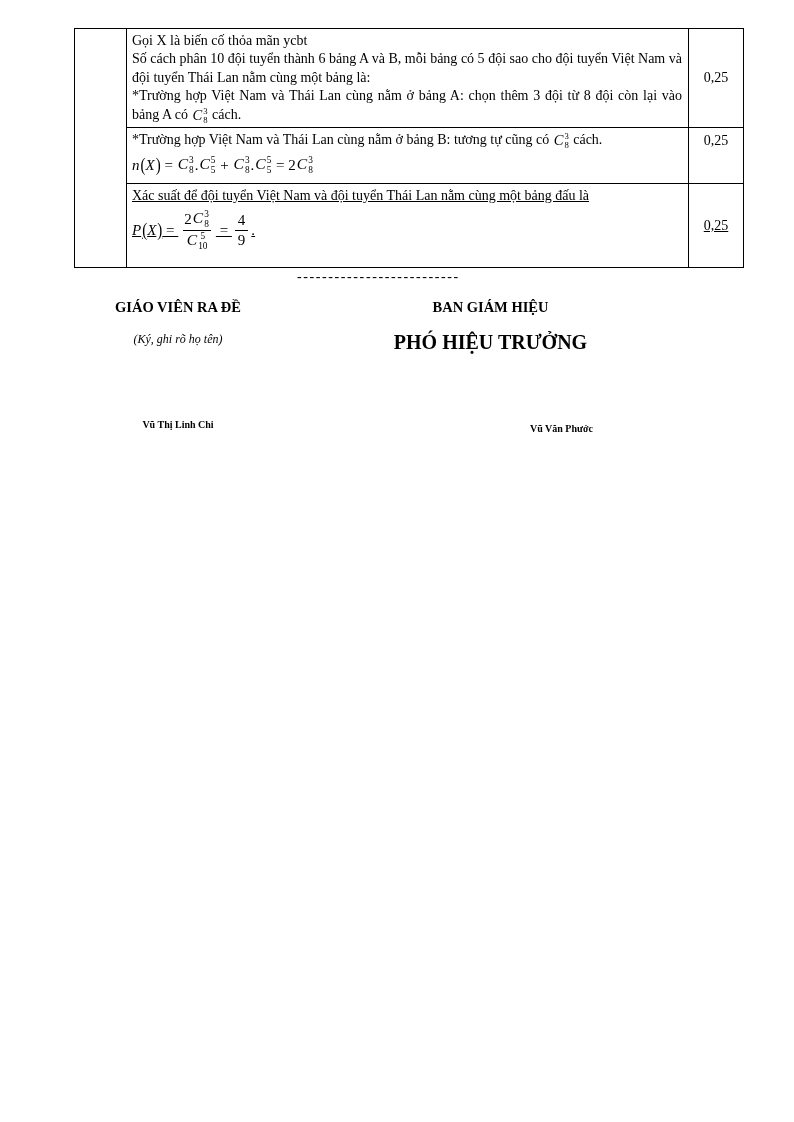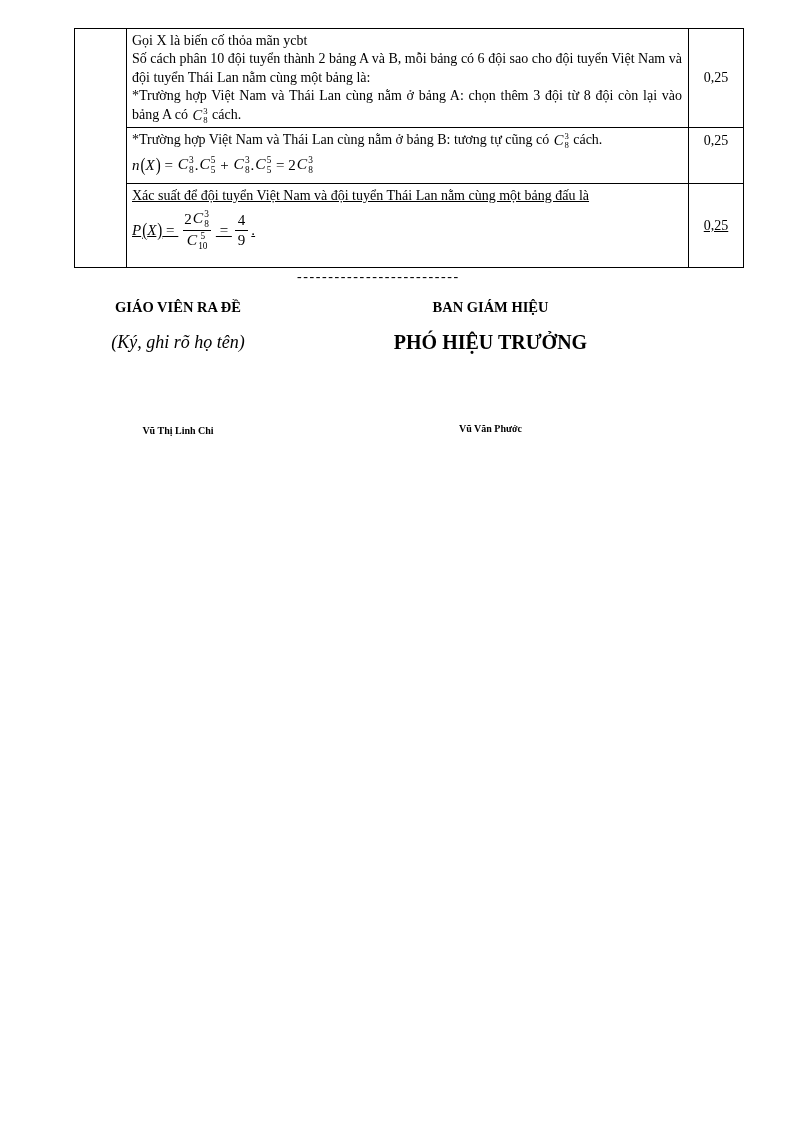--- a/index.html
+++ b/index.html
@@ -40,38 +40,38 @@
   .frac .fn, .frac .fd { padding:0 3px; text-align:center; }
   .frac .fd { border-top:1.2px solid #000; }
 
   
   .separator { position:absolute; top:269px; left:297px; font-size:14px; letter-spacing:1.6px;
                white-space:pre; }
   .sig { position:absolute; text-align:center; }
   .sig-left { left:78px; top:299px; width:200px; }
   .sig-right { left:388px; top:299px; width:205px; }
   .sig-title { font-weight:bold; font-size:14.5px; }
-  .sig-note { font-style:italic; font-size:18px; margin-top:16px; }
+  .sig-note { font-style:italic; font-size:12px; margin-top:16px; }
   .sig-sub { font-weight:bold; font-size:20px; margin-top:15px; }
   .sig-name { font-weight:bold; font-size:10px; }
   .sig-left .sig-name { margin-top:72px; }
-  .sig-right .sig-name { margin-top:69px; }
+  .sig-right .sig-name { margin-top:69px;text-align:right; }
 </style>
 </head>
 <body>
 
 <div class="page">
 
   <div class="answer-table">
     <div class="tcol-left"></div>
     <div class="tcol-main" id="table-rows">
         <div class="trow r0 hb">
           <div class="cell-content">
             <p class="para">Gọi X là biến cố thỏa mãn ycbt</p>
-            <p class="para">Số cách phân 10 đội tuyển thành 2 bảng A và B, mỗi bảng có 6 đội sao cho đội tuyển Việt Nam và đội tuyển Thái Lan nằm cùng một bảng là:</p>
+            <p class="para">Số cách phân 10 đội tuyển thành 6 bảng A và B, mỗi bảng có 5 đội sao cho đội tuyển Việt Nam và đội tuyển Thái Lan nằm cùng một bảng là:</p>
             <p class="para">*Trường hợp Việt Nam và Thái Lan cùng nằm ở bảng A: chọn thêm 3 đội từ 8 đội còn lại vào bảng A có <span class="math">
                 <span class="comb"><span class="cc">C</span><span class="scr"><span class="sup">3</span><span class="sub">8</span></span></span>
               </span> cách.</p>
           </div>
           <div class="cell-score">0,25</div>
         </div>
         <div class="trow r1 hb">
           <div class="cell-content">
             <p class="para">*Trường hợp Việt Nam và Thái Lan cùng nằm ở bảng B: tương tự cũng có <span class="math">
                 <span class="comb"><span class="cc">C</span><span class="scr"><span class="sup">3</span><span class="sub">8</span></span></span>

